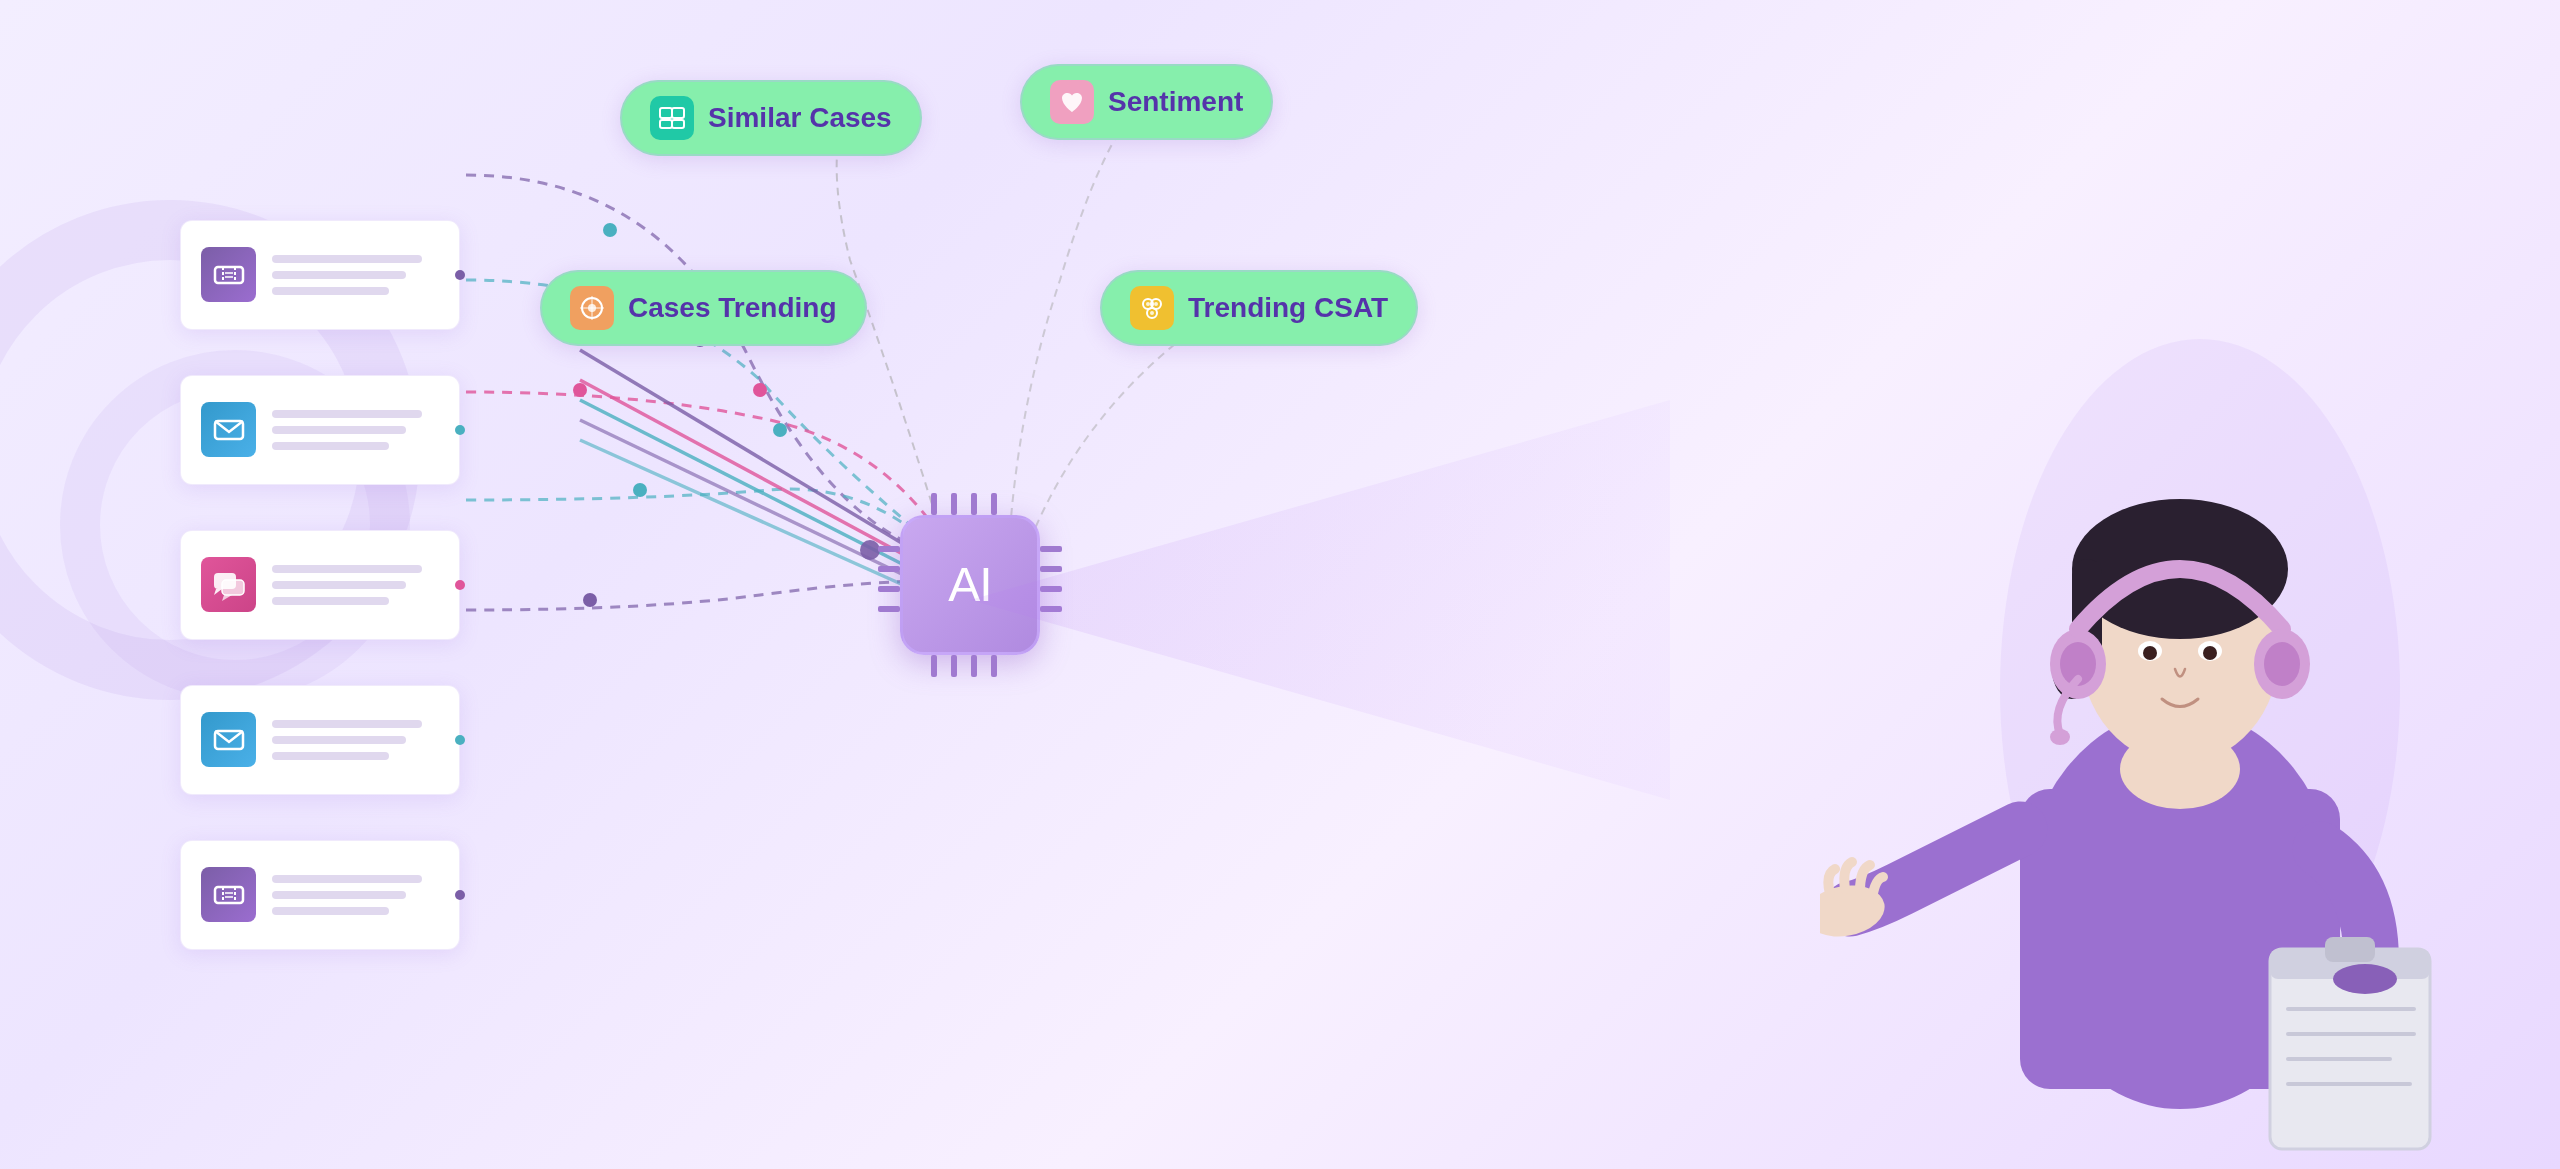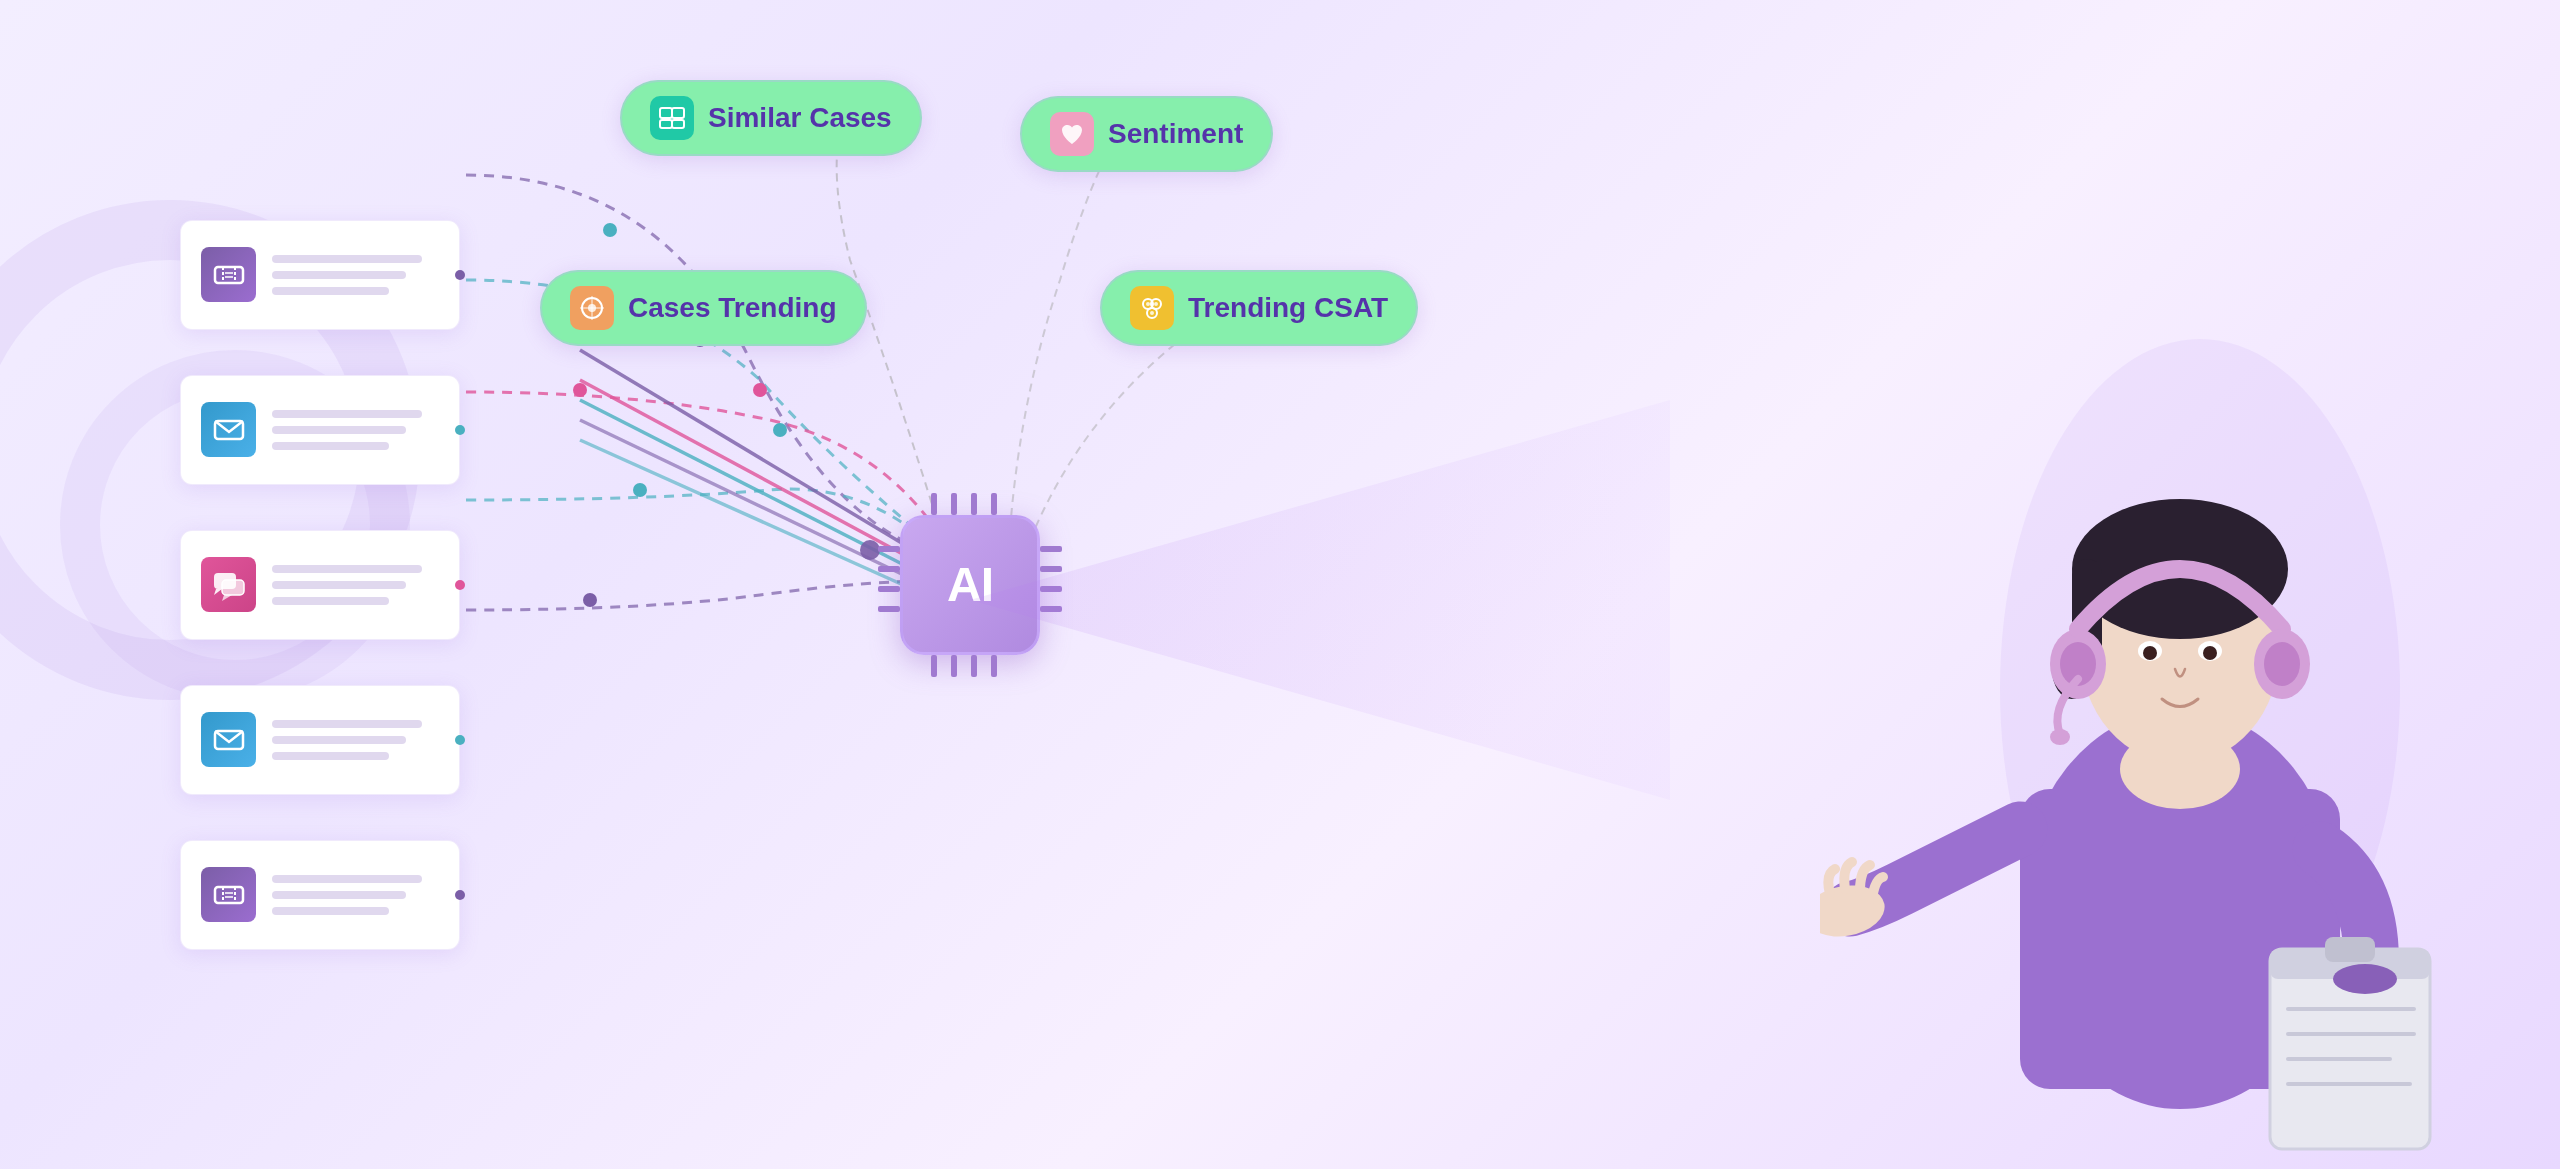--- a/index.html
+++ b/index.html
@@ -152,21 +152,21 @@
       display: flex;
       align-items: center;
       justify-content: center;
       position: relative;
       box-shadow: 0 8px 30px rgba(150, 100, 200, 0.4);
       border: 3px solid rgba(200, 170, 255, 0.6);
     }
 
     .ai-text {
       font-size: 48px;
-      font-weight: 700;
+      font-weight: 400;
       color: white;
       letter-spacing: -1px;
     }
 
     
     .chip-pin {
       position: absolute;
       background: #a07ad0;
       border-radius: 2px;
     }
@@ -208,21 +208,21 @@
     .feature-badge-icon {
       width: 44px;
       height: 44px;
       border-radius: 10px;
       display: flex;
       align-items: center;
       justify-content: center;
     }
 
     .badge-similar { top: 80px; left: 620px; }
-    .badge-sentiment { top: 96px; left: 1020px; }
+    .badge-sentiment { top: 64px; left: 1020px; }
     .badge-topic { top: 270px; left: 540px; }
     .badge-predict { top: 270px; left: 1100px; }
 
     .badge-label {
       font-size: 28px;
       font-weight: 800;
       color: #5533aa;
     }
 
     .icon-teal { background: #20c9a6; }

